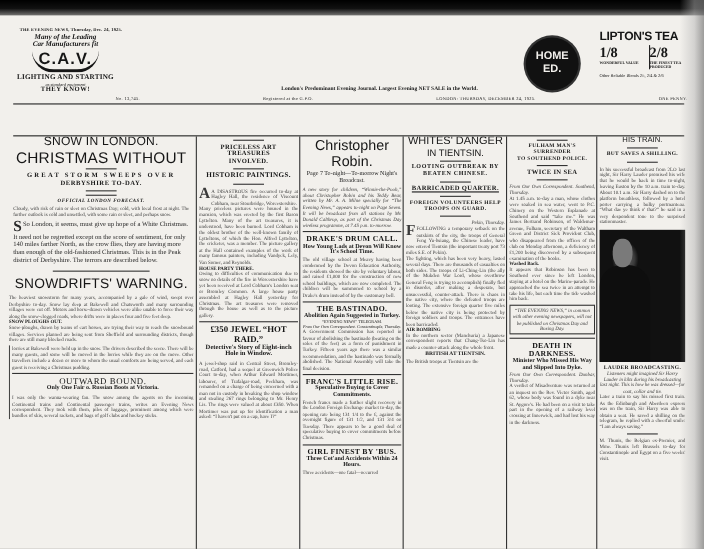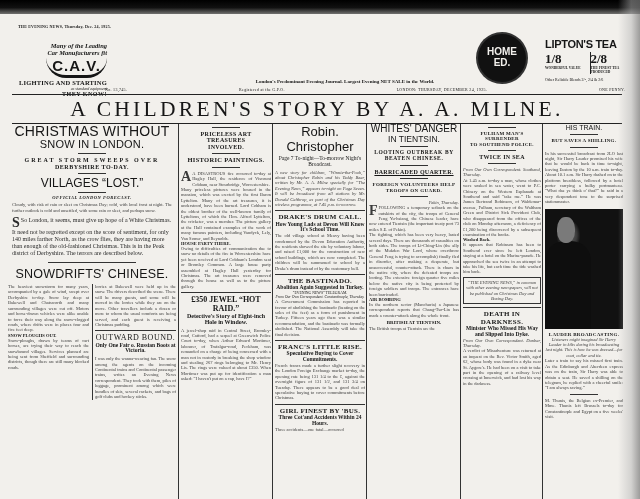--- a/index.html
+++ b/index.html
@@ -9,36 +9,36 @@
     position: absolute; left: 0; top: 0; width: 640px; height: 499px;
     background: #f2f0ec; overflow: hidden;
   }
   .topshadow { position: absolute; left: 0; top: 0; width: 640px; height: 14px;
     background: linear-gradient(#000 0%, #111 55%, rgba(30,30,30,0.6) 100%); }
   .rightshadow { position: absolute; right: 0; top: 0; width: 22px; height: 499px;
     background: linear-gradient(90deg, rgba(255,255,255,0) 0%, rgba(180,180,180,0.5) 60%, rgba(120,120,120,0.7) 100%); }
 
   
   .folio { position: absolute; left: 18px; top: 24px; font-size: 4px; letter-spacing: .2px; font-weight: bold; }
-  .ad-left { position: absolute; left: 12px; top: 42px; width: 95px; text-align: right; }
+  .ad-left { position: absolute; left: 12px; top: 30px; width: 95px; text-align: center; }
   .ad-left .l1 { font-size: 6.5px; font-weight: bold; font-style: italic; line-height: 7px; }
   .ad-left .cav { display: inline-block; margin: 1px 0; font-family: "Liberation Sans", sans-serif; font-weight: bold;
      font-size: 15px; letter-spacing: 1px; border-bottom: 3px solid #161616; border-radius: 0 0 20px 20px; padding: 0 6px 1px; }
   .ad-left .l3 { font-size: 6.5px; font-weight: bold; letter-spacing: .2px; }
   .ad-left .l4 { font-size: 4px; font-style: italic; }
   .ad-left .l5 { font-size: 6px; font-weight: bold; letter-spacing: .5px; }
 
   .masthead { position: absolute; left: 120px; top: 22px; width: 395px; text-align: center;
     font-family: "DejaVu Serif", serif; font-weight: bold; font-size: 44px; line-height: 50px; letter-spacing: 1px;
     color: #101010; text-shadow: 1px 1px 0 #555; font-style: italic; }
   .home-ed { position: absolute; left: 478px; top: 34px; width: 48px; height: 48px; border-radius: 50%;
     background: #111; color: #f2f0ec; font-family: "Liberation Sans", sans-serif; font-size: 10px; font-weight: bold;
     text-align: center; line-height: 11px; padding-top: 12px; box-shadow: 0 0 0 2px #333; }
 
-  .ad-right { position: absolute; left: 545px; top: 38px; width: 90px; }
+  .ad-right { position: absolute; left: 545px; top: 27px; width: 90px; }
   .ad-right .title { font-family: "Liberation Sans", sans-serif; font-weight: bold; font-size: 11px; letter-spacing: -.3px; }
   .ad-right .prices { display: flex; margin-top: 2px; }
   .ad-right .price { flex: 1; }
   .ad-right .price + .price { border-left: 1px solid #222; }
   .ad-right .amount { font-size: 13px; font-weight: bold; line-height: 14px; }
   .ad-right .sub { font-size: 3.5px; font-weight: bold; line-height: 4px; }
   .ad-right .other { font-size: 4px; margin-top: 3px; white-space: nowrap; }
 
   .tagline { position: absolute; left: 150px; top: 79px; width: 390px; text-align: center; font-size: 5px; font-weight: bold; }
   .dateline { position: absolute; left: 105px; top: 87px; width: 520px; display: flex; justify-content: space-between;
@@ -56,21 +56,21 @@
   .hd-l { font-family: "Liberation Sans", sans-serif; font-size: 10px; }
   .hd-m { font-size: 7px; font-weight: bold; letter-spacing: .3px; }
   .hd-s { font-size: 5.5px; font-weight: bold; }
   .hd-sp { font-size: 6px; letter-spacing: 2px; font-weight: bold; }
   .short { width: 28px; height: 1px; background: #333; margin: 3px auto; }
   .hline { height: 1px; background: #333; margin: 3px 0; }
   .body { font-size: 4.5px; line-height: 5.4px; text-align: justify; color: #3a3a3a; }
   .body.i { font-style: italic; }
   .lead { font-size: 6px; line-height: 7px; color: #2a2a2a; }
   .drop { float: left; font-size: 14px; line-height: 12px; margin-right: 1px; font-weight: bold; }
-  .sub2 { display: flex; gap: 3px; }
+  .sub2 { display: flex; gap: 3px; flex-direction: column; }
   .sub2 > div { flex: 1; }
   .boxed { border: 1px solid #333; padding: 2px; margin-top: 2px; }
   .photo { width: 78px; height: 120px; margin: 4px auto 3px;
      background: radial-gradient(ellipse 12px 16px at 30% 22%, #6a6a6a 0%, #3a3a3a 70%, #111 100%),
                  linear-gradient(90deg, #1a1a1a 0%, #3a3a3a 40%, #1c1c1c 100%); position: relative; }
   .photo .face { position: absolute; left: 12px; top: 8px; width: 18px; height: 26px; border-radius: 45%; background: #7a7a7a; }
   .photo .coat { position: absolute; left: 0; top: 32px; width: 46px; height: 88px; border-radius: 20px 20px 0 0; background: #0e0e0e; }
   .caption { font-size: 5px; font-weight: bold; text-align: center; letter-spacing: .3px; }
 </style>
 </head>
@@ -112,44 +112,42 @@
 
   <div class="tagline">London's Predominant Evening Journal.   Largest Evening NET SALE in the World.</div>
   <div class="dateline">
     <span>No. 13,745.</span>
     <span>Registered at the G.P.O.</span>
     <span>LONDON: THURSDAY, DECEMBER 24, 1925.</span>
     <span>ONE PENNY.</span>
   </div>
   <div class="rule" style="top:94px"></div>
 
-  <div class="banner">A CHILDREN'S STORY BY A. A. MILNE.</div>
   <div class="rule" style="top:123px"></div>
 
   <div class="col" style="left:8px; width:168px;">
     <div class="hd hd-xl">
+      <div style="font-size:11px">SNOW IN LONDON.</div>
       <div>CHRISTMAS WITHOUT</div>
-      <div style="font-size:11px">SNOW IN LONDON.</div>
     </div>
     <div class="short"></div>
     <div class="hd hd-sp">
       <div>GREAT STORM SWEEPS OVER</div>
       <div style="letter-spacing:.5px">DERBYSHIRE TO-DAY.</div>
     </div>
     <div class="short"></div>
-    <div class="hd hd-l" style="font-size:12px">VILLAGES “LOST.”</div>
     <div class="short"></div>
     <div class="hd" style="font-size:4.5px; font-style:italic; font-weight:bold; letter-spacing:.5px">OFFICIAL LONDON FORECAST.</div>
     <div class="body" style="margin:1px 4px">Cloudy, with risk of rain or sleet on Christmas Day; cold, with local frost at night. The further outlook is cold and unsettled, with some rain or sleet, and perhaps snow.</div>
     <div class="lead" style="margin:4px 4px 0">
       <span class="drop">S</span><span>So London, it seems, must give up hope of a White Christmas.</span>
     </div>
     <div class="lead" style="margin:2px 4px 0; clear:both">It need not be regretted except on the score of sentiment, for only 140 miles farther North, as the crow flies, they are having more than enough of the old-fashioned Christmas. This is in the Peak district of Derbyshire. The terrors are described below.</div>
     <div class="hline" style="margin:5px 40px"></div>
-    <div class="hd hd-xl" style="font-size:12.5px">SNOWDRIFTS' CHINESE.</div>
+    <div class="hd hd-xl" style="font-size:12.5px">SNOWDRIFTS' WARNING.</div>
     <div class="sub2" style="margin-top:3px">
       <div>
         <div class="body">The heaviest snowstorm for many years, accompanied by a gale of wind, swept over Derbyshire to-day. Snow lay deep at Bakewell and Chatsworth and many surrounding villages were cut off. Motors and horse-drawn vehicles were alike unable to force their way along the snow-clogged roads, where drifts were in places four and five feet deep.</div>
         <div style="font-size:4.5px; font-weight:bold">SNOW PLOUGHS OUT.</div>
         <div class="body">Snow-ploughs, drawn by teams of cart horses, are trying their way to reach the snowbound villages. Services planned are being sent from Sheffield and surrounding districts, though there are still many blocked roads.</div>
       </div>
       <div style="border-left:1px solid #333; padding-left:2px">
         <div class="body">lorries at Bakewell were held up in the snow. The drivers described the scene. There will be many guests, and some will be moved in the lorries while they are on the move. Other travellers include a dozen or more to whom the usual comforts are being served, and each guest is receiving a Christmas pudding.</div>
         <div class="hline"></div>
         <div class="hd" style="font-size:8px; letter-spacing:.5px">OUTWARD BOUND.</div>
@@ -179,22 +177,22 @@
     <div class="hline"></div>
     <div class="hd" style="font-size:8px; font-weight:bold">£350 JEWEL “HOT RAID.”</div>
     <div class="hd hd-s" style="font-size:6px">Detective's Story of Eight-inch Hole in Window.</div>
     <div class="body" style="margin-top:2px">A jewel-shop raid in Central Street, Bromley-road, Catford, had a sequel at Greenwich Police Court to-day, when Arthur Edward Mortimer, labourer, of Trafalgar-road, Peckham, was remanded on a charge of being concerned with a man not in custody in breaking the shop window and stealing 267 rings belonging to Mr. Henry Lis. The rings were valued at about £350. When Mortimer was put up for identification a man asked: “I haven't put on a cap, have I?”</div>
   </div>
 
   <div class="vrule" style="left:272px"></div>
 
   <div class="col" style="left:275px; width:90px;">
     <div class="hd" style="font-family:'Liberation Sans',sans-serif; font-size:13px; line-height:15px">
+      <div>Christopher</div>
       <div>Robin.</div>
-      <div>Christopher</div>
     </div>
     <div class="hd" style="font-size:5.5px; margin:2px 0">Page 7 To-night—To-morrow Night's Broadcast.</div>
     <div class="body i">A new story for children, “Winnie-the-Pooh,” about Christopher Robin and his Teddy Bear, written by Mr. A. A. Milne specially for “The Evening News,” appears to-night on Page Seven. It will be broadcast from all stations by Mr. Donald Calthrop, as part of the Christmas Day wireless programme, at 7.45 p.m. to-morrow.</div>
     <div class="hline"></div>
     <div class="hd hd-m">DRAKE'S DRUM CALL.</div>
     <div class="hd hd-s">How Young Lads at Devon Will Know It's School Time.</div>
     <div class="body">The old village school at Meavy having been condemned by the Devon Education Authority, the residents showed the site by voluntary labour, and raised £1,000 for the construction of new school buildings, which are now completed. The children will be summoned to school by a Drake's drum instead of by the customary bell.</div>
     <div class="hline"></div>
     <div class="hd hd-m">THE BASTINADO.</div>
     <div class="hd hd-s">Abolition Again Suggested in Turkey.</div>

